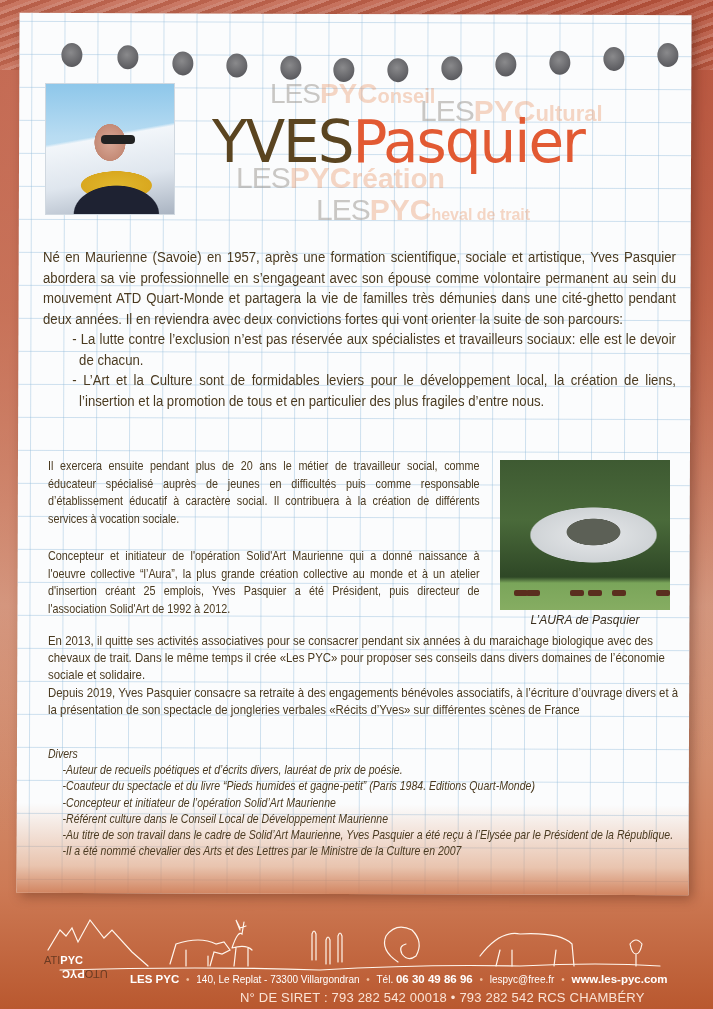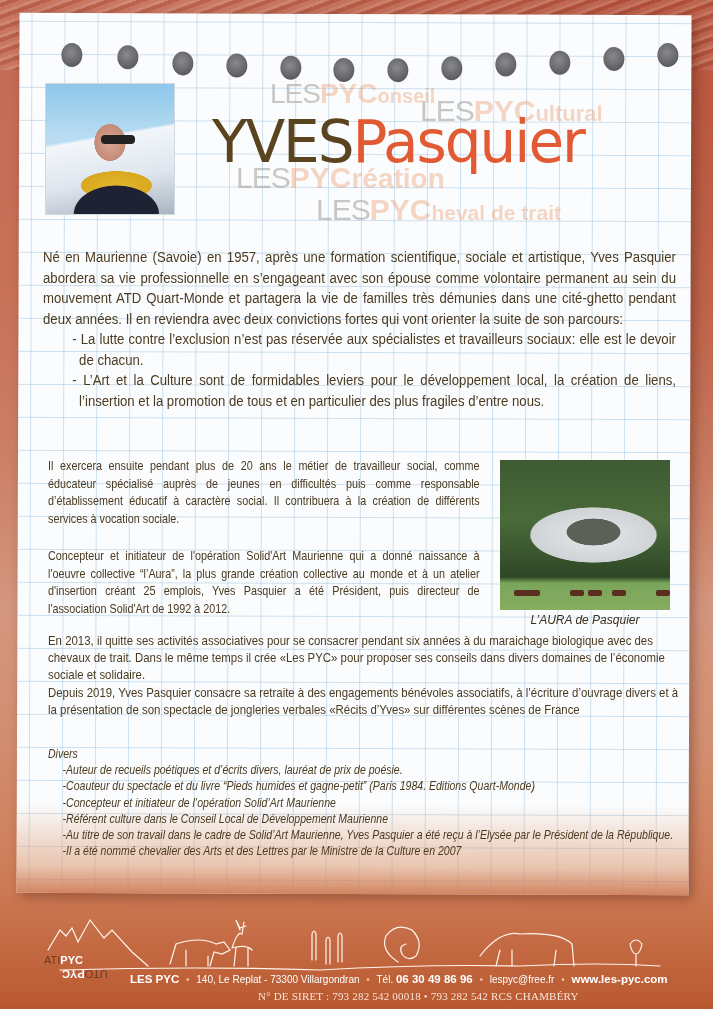--- a/index.html
+++ b/index.html
@@ -110,22 +110,22 @@
   .footer-logo .row2 .pyc { color: #fff; font-weight: 700; }
   .footer-contact {
     position: absolute; left: 130px; top: 973px; white-space: nowrap;
     font-family: Liberation Sans, sans-serif; color: #fff; font-size: 10px;
   }
   .footer-contact .brand { font-weight: 700; font-size: 11.5px; }
   .footer-contact .tel { font-weight: 700; font-size: 11.5px; }
   .footer-contact .web { font-weight: 700; font-size: 11.5px; }
   .footer-contact .dot { color: #f0c0a0; margin: 0 4px; }
   .footer-siret {
-    position: absolute; left: 258px; top: 990px; white-space: nowrap;
-    font-family: Liberation Serif, serif; color: #fbe4d6; font-size: 11px; letter-spacing: 0.2px;
+    position: absolute; left: 240px; top: 990px; white-space: nowrap;
+    font-family: Liberation Sans, sans-serif; color: #fbe4d6; font-size: 13px; letter-spacing: 0.2px;
   }
 </style>
 </head>
 <body>
 
 <div class="top-texture"></div>
 
 <div class="paper">
   <div class="holes">
     <div class="hole" style="left:2px;top:10px"></div>
@@ -151,21 +151,21 @@
   <div class="bg-word" style="left:270px;top:80px;font-size:28px;">
     <span class="les">LES</span><span class="pyc">PYC</span><span class="rest" style="font-size:20px">onseil</span>
   </div>
   <div class="bg-word" style="left:420px;top:96px;font-size:30px;">
     <span class="les">LES</span><span class="pyc">PYC</span><span class="rest" style="font-size:22px">ultural</span>
   </div>
   <div class="bg-word" style="left:236px;top:163px;font-size:30px;">
     <span class="les">LES</span><span class="pyc">PYC</span><span class="rest" style="font-size:28px">réation</span>
   </div>
   <div class="bg-word" style="left:316px;top:195px;font-size:30px;">
-    <span class="les">LES</span><span class="pyc">PYC</span><span class="rest" style="font-size:21px">heval de trait</span>
+    <span class="les">LES</span><span class="pyc">PYC</span><span class="rest" style="font-size:16px">heval de trait</span>
   </div>
 </div>
 
 <h1 class="title">
   <span class="first">YVES</span><span class="lastp">P</span><span class="last">asquier</span>
 </h1>
 
 <div class="intro">
   <p>Né en Maurienne (Savoie) en 1957, après une formation scientifique, sociale et artistique, Yves Pasquier abordera sa vie professionnelle en s’engageant avec son épouse comme volontaire permanent au sein du mouvement ATD Quart-Monde et partagera la vie de familles très démunies dans une cité-ghetto pendant deux années. Il en reviendra avec deux convictions fortes qui vont orienter la suite de son parcours:</p>
   <p class="bullet">- La lutte contre l’exclusion n’est pas réservée aux spécialistes et travailleurs sociaux: elle est le devoir de chacun.</p>

